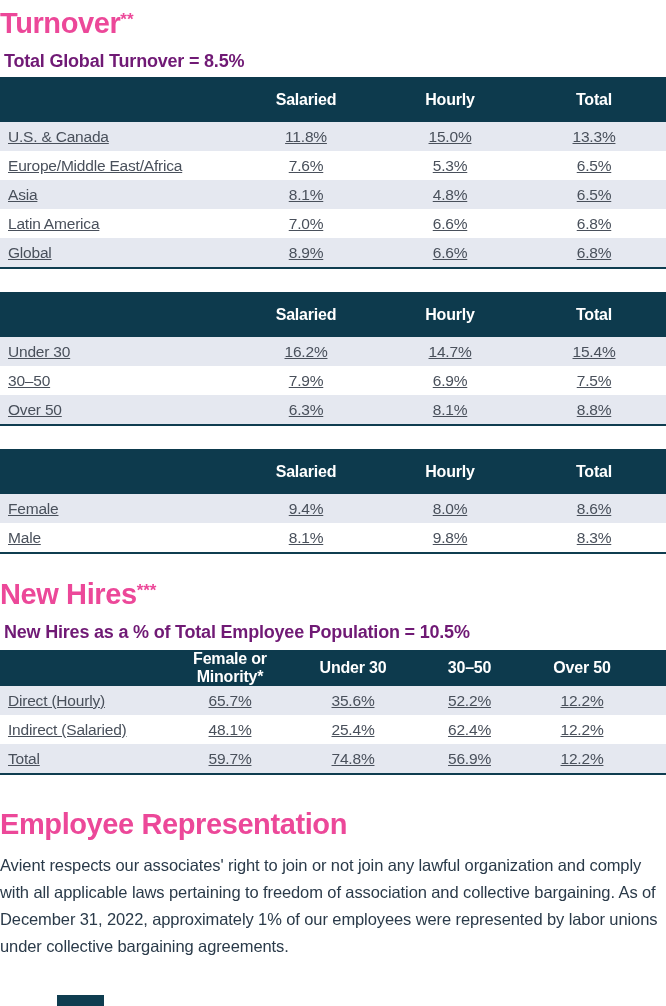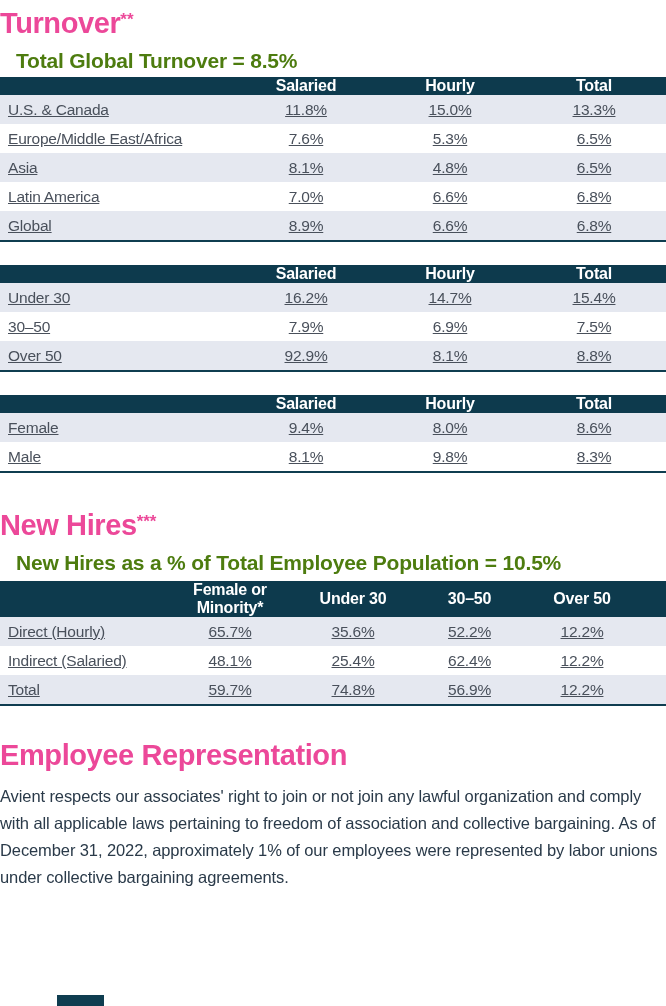--- a/index.html
+++ b/index.html
@@ -18,46 +18,46 @@
     letter-spacing:-0.4px;
     margin:0;
     line-height:34px;
   }
   h1.section-heading sup{
     font-size:17px;
     vertical-align:8px;
     letter-spacing:0;
   }
   #turnover-heading{margin-top:3px;}
-  #newhires-heading{margin-top:32px;}
+  #newhires-heading{margin-top:20px;}
   #emprep-heading{margin-top:32px;}
 
   .lead{
-    color:#4d7c0f;
-    font-size:21px;
+    color:#701a75;
+    font-size:18px;
     font-weight:700;
     letter-spacing:-0.2px;
-    margin:12px 0 0 16px;
+    margin:12px 0 0 4px;
     line-height:18px;
   }
 
   table{
     width:666px;
     border-collapse:collapse;
     table-layout:fixed;
     border-bottom:2px solid #0F3D50;
   }
   .tbl-3col{margin-top:7px;}
   .tbl-gap{margin-top:23px;}
   thead th{
     background:#0D3A4D;
     color:#ffffff;
     font-size:16px;
     font-weight:700;
-    height:18px;
+    height:45px;
     padding:0;
     text-align:center;
     letter-spacing:-0.2px;
   }
   tbody td{
     height:29px;
     padding:0;
     font-size:15.5px;
     color:#49505B;
     text-align:center;
@@ -181,21 +181,21 @@
         <td>15.4%</td>
       </tr>
       <tr>
         <td class="lbl">30–50</td>
         <td>7.9%</td>
         <td>6.9%</td>
         <td>7.5%</td>
       </tr>
       <tr>
         <td class="lbl">Over 50</td>
-        <td>92.9%</td>
+        <td>6.3%</td>
         <td>8.1%</td>
         <td>8.8%</td>
       </tr>
     </tbody>
   </table>
 
   <table class="tbl-3col tbl-gap">
     <colgroup>
         <col class="c-lbl">
         <col class="c-val">

